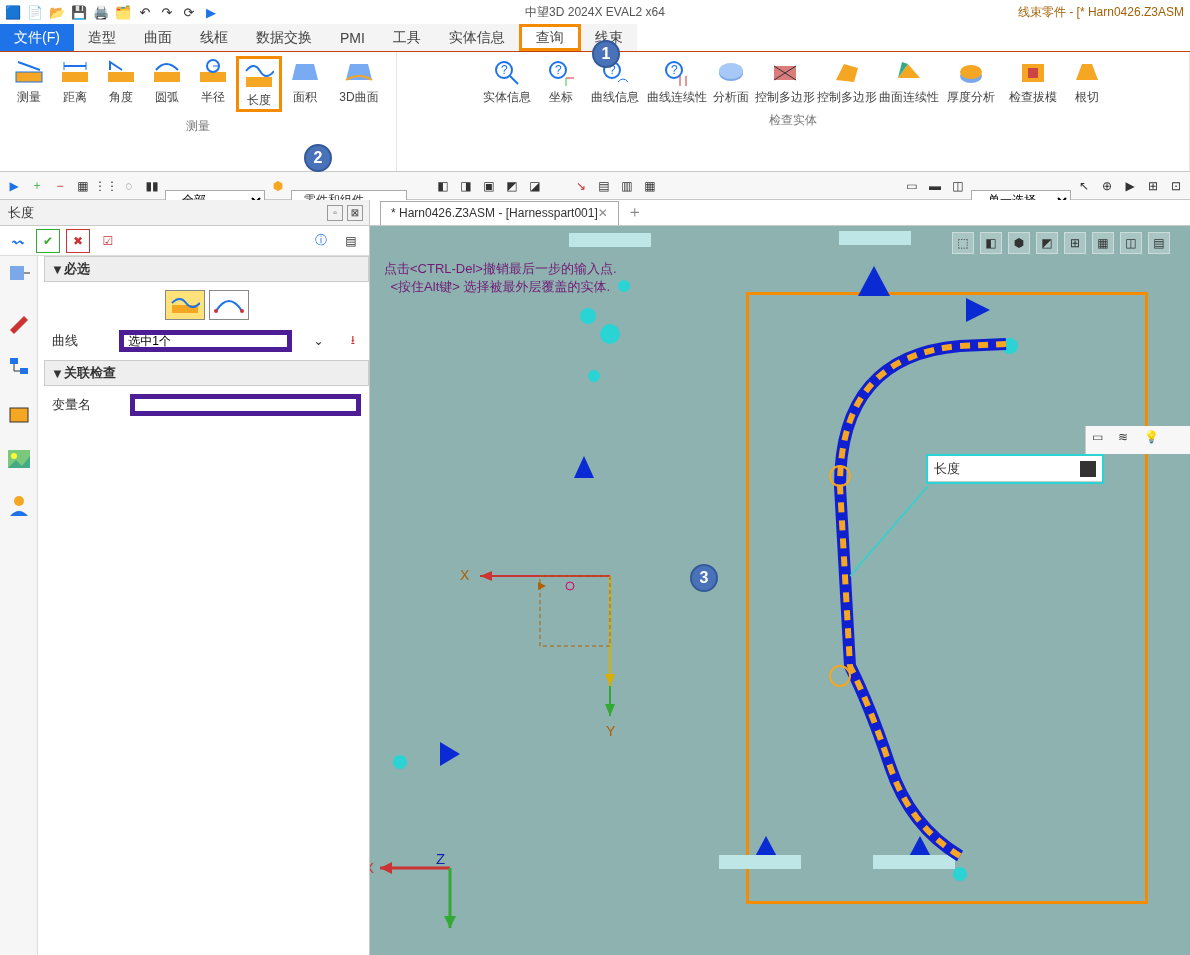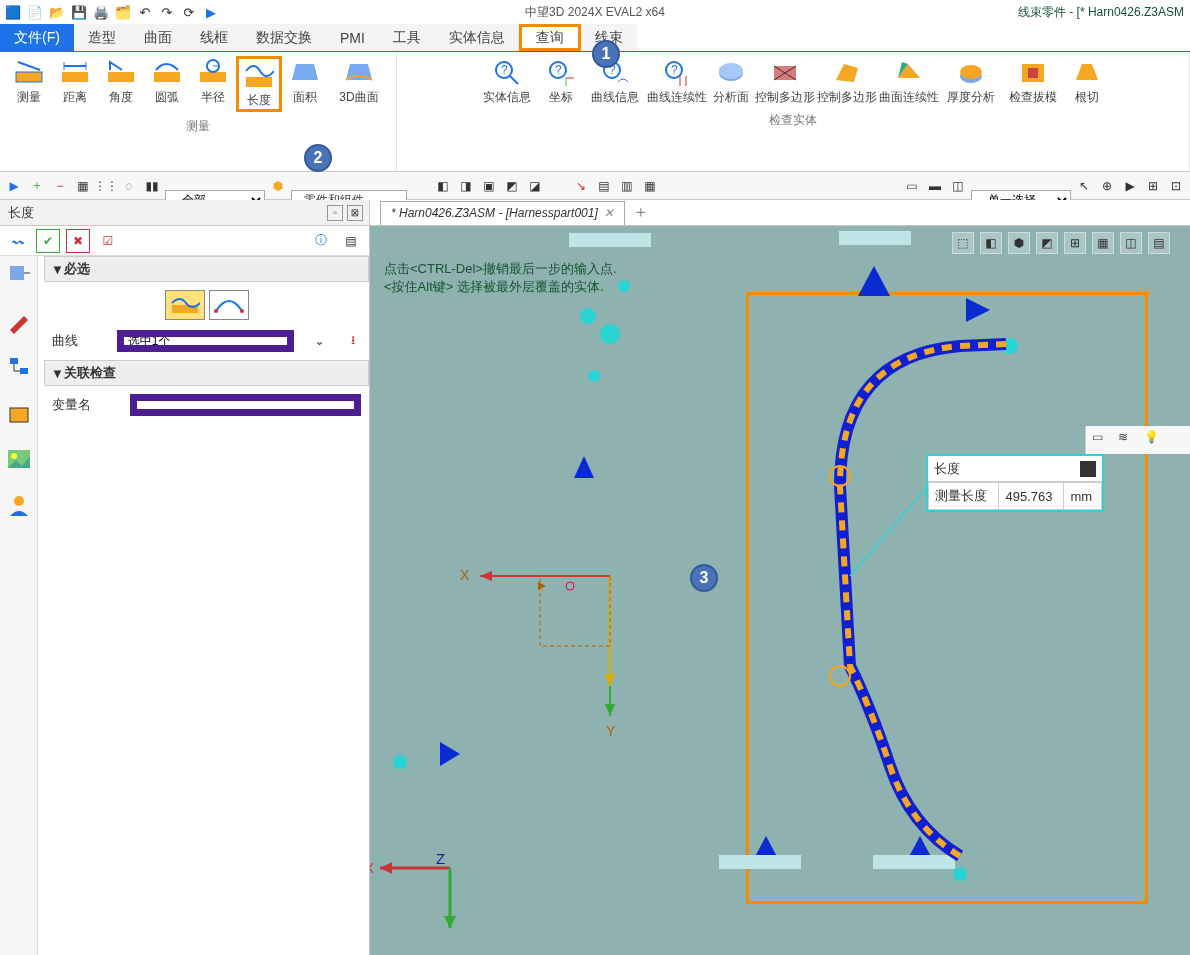--- a/index.html
+++ b/index.html
@@ -2,21 +2,21 @@
 <html><head>
 <meta charset="utf-8">
 <style>
 * { margin:0; padding:0; box-sizing:border-box; font-family:"Microsoft YaHei","SimSun",sans-serif; }
 body { width:1190px; height:955px; background:#fff; overflow:hidden; font-size:12px; color:#333; position:relative; }
 
 
 #qat { height:24px; background:#fff; display:flex; align-items:center; padding:0 4px; gap:4px; }
 #qat .q { width:18px; height:18px; display:flex; align-items:center; justify-content:center; font-size:13px; cursor:pointer; }
 #title-center { position:absolute; left:50%; transform:translateX(-50%); font-size:12px; color:#555; top:4px;}
-#title-right { position:absolute; right:6px; top:4px; font-size:12px; color:#14532d; }
+#title-right { position:absolute; right:6px; top:4px; font-size:12px; color:#a16207; }
 
 
 #menubar { height:28px; display:flex; align-items:stretch; border-bottom:1px solid #c2410c; }
 #menubar .tab { padding:0 14px; display:flex; align-items:center; font-size:14px; color:#444; cursor:pointer; background:#f4f4f4;}
 #menubar .tab.file { background:#1e73e8; color:#fff; }
 #menubar .tab.sel { border:3px solid #f58b00; background:#fff; }
 
 
 #ribbon { height:120px; background:#fff; display:flex; border-bottom:1px solid #c8c8c8; position:relative;}
 .rgroup { display:flex; flex-direction:column; align-items:center; padding:4px 6px 0 6px; border-right:1px solid #e5e5e5;}
@@ -44,37 +44,37 @@
 #lp-tools { height:30px; display:flex; align-items:center; padding:0 6px; gap:6px; border-bottom:1px solid #ddd;}
 #lp-tools .bt{width:24px;height:24px;display:flex;align-items:center;justify-content:center;border:1px solid transparent;cursor:pointer;}
 #lp-body { padding:0 0 0 44px; }
 .sect-h { height:26px; background:#eee; border:1px solid #ccc; display:flex; align-items:center; padding:0 6px; font-weight:bold; font-size:13px; cursor:pointer;}
 .sect-b { padding:8px; }
 .twoico { display:flex; justify-content:center; gap:4px; margin-bottom:10px;}
 .twoico .a,.twoico .b{width:40px;height:30px;border:1px solid #888;display:flex;align-items:center;justify-content:center;}
 .twoico .a{background:#ffe27a;}
 .frow { display:flex; align-items:center; gap:18px; }
 .frow .lab { width:60px; font-size:13px;}
-.frow input { flex:1; height:22px; border:7px solid #4c1d95; padding:0 4px; font-size:12px;}
+.frow input { flex:1; height:22px; border:5px solid #4c1d95; padding:0 4px; font-size:12px;}
 .frow .dd,.frow .pk{width:20px;height:20px;display:flex;align-items:center;justify-content:center;cursor:pointer;}
 
 
 #vstrip { position:absolute; left:0; top:256px; width:38px; bottom:0; background:#f6f6f6; border-right:1px solid #ddd; display:flex; flex-direction:column; align-items:center; padding-top:6px; gap:20px;}
 #vstrip .vi{width:26px;height:26px;cursor:pointer;}
 
 
 #canvas-wrap { position:absolute; left:370px; top:200px; right:0; bottom:0; background:#fff;}
 #doc-tabs { height:26px; display:flex; align-items:center; border-bottom:1px solid #c8c8c8; padding-left:10px;}
-#doc-tabs .dt { padding:0 10px; height:24px; display:flex; align-items:center; border:1px solid #aaa; border-bottom:none; background:#fff; font-size:12px; gap:6px;font-style:italic;}
+#doc-tabs .dt { padding:0 10px; height:24px; display:flex; align-items:center; border:1px solid #aaa; border-bottom:none; background:#fff; font-size:12px; }
 #doc-tabs .dt .x{cursor:pointer;color:#888;}
 #doc-tabs .plus{margin-left:8px;font-size:16px;color:#888;cursor:pointer;}
 #viewport { position:absolute; left:0; top:26px; right:0; bottom:0; background:#8db2b0; overflow:hidden;}
 #vp-tools { position:absolute; top:6px; right:20px; display:flex; gap:6px;}
 #vp-tools .vt{width:22px;height:22px;background:rgba(255,255,255,0.25);border:1px solid rgba(255,255,255,0.4);cursor:pointer;display:flex;align-items:center;justify-content:center;}
-#hint { position:absolute; left:14px; top:34px; font-size:13px; color:#14532d; line-height:18px;}
+#hint { position:absolute; left:14px; top:34px; font-size:13px; color:#701a75; line-height:18px;text-align:center;}
 #orange-box { position:absolute; border:3px solid #f58b00; }
 
 
 #meas { position:absolute; background:#fff; border:2px solid #2bd4d4; font-size:13px;}
 #meas .mh{height:26px;display:flex;align-items:center;justify-content:space-between;padding:0 6px;background:#fff;border-bottom:1px solid #ccc;}
 #meas .mh .sq{width:16px;height:16px;background:#333;}
 #meas table{border-collapse:collapse;width:100%;}
 #meas td{border:1px solid #ccc;padding:4px 6px;}
 
 
@@ -465,25 +465,20 @@
       <line x1="480" y1="350" x2="558" y2="260" stroke="#2bd4d4" stroke-width="1.5"></line>
     </svg>
 
     <div id="meas" style="left:556px;top:228px;width:178px">
       <div class="mh">
           <span>长度</span>
           <span class="sq"></span>
         </div>
       <table>
         <tbody>
-            <tr>
-              <td>测量长度</td>
-              <td>495.763</td>
-              <td>mm</td>
-            </tr>
       </tbody>
         </table>
     </div>
   </div>
   <div id="rstrip">
     <span class="r">▭</span>
     <span class="r">≋</span>
     <span class="r">💡</span>
   </div>
 </div>

